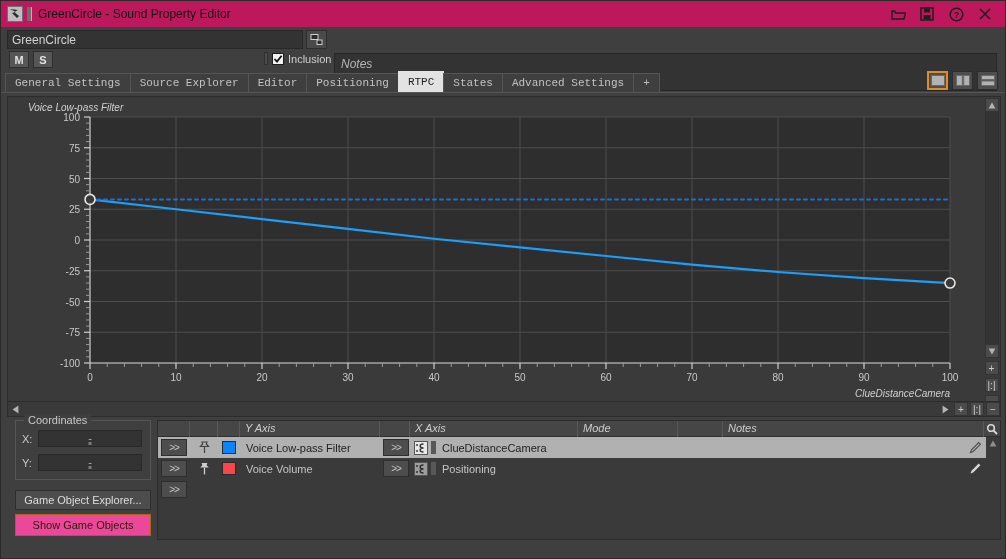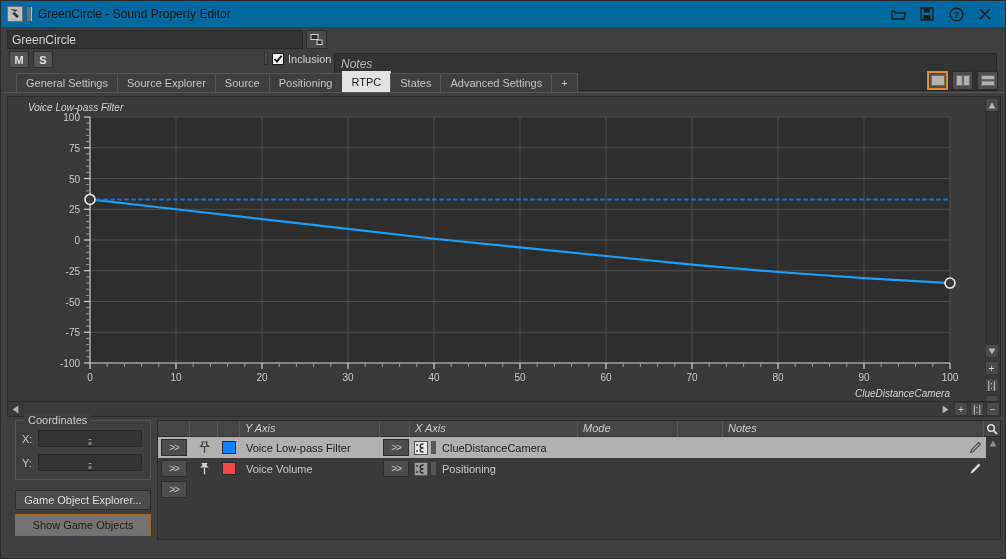--- a/index.html
+++ b/index.html
@@ -9,21 +9,21 @@
     font-family: "Liberation Sans", sans-serif;
     font-size: 11px;
     color: #c8c8c8;
     overflow: hidden;
   }
   #app { position: relative; width: 1006px; height: 559px; background: #3f3f3f; border: 1px solid #2a2a2a; }
 
   
   .titlebar {
     position: absolute; left: 0; top: 0; width: 100%; height: 26px;
-    background: #0369a1; display: flex; align-items: center; padding: 0 4px;
+    background: #be185d; display: flex; align-items: center; padding: 0 4px;
   }
   .title-app-icon {
     width: 16px; height: 16px; margin: 0 4px 0 2px; background: #bdbdbd;
     border: 1px solid #6f6f6f; display: flex; align-items: center; justify-content: center;
   }
   .title-sep { width: 5px; height: 14px; background: #6e6e6e; border-right:1px solid #b5b5b5; margin-right: 6px; }
   .titlebar-text { color: #141414; font-size: 12px; flex: 1; }
   .title-btns { display: flex; align-items: center; gap: 13px; padding-right: 8px; }
   .title-btn { width: 16px; height: 16px; display: flex; align-items: center; justify-content: center; cursor: pointer; }
 
@@ -49,21 +49,21 @@
   .checkbox { width: 12px; height: 12px; background: #f2f2f2; border: 1px solid #1e1e1e; display:flex; align-items:center; justify-content:center; cursor:pointer; }
   .incl-label { color: #cfcfcf; font-size: 11px; }
   .notes-box {
     position: absolute; left: 333px; top: 26px; right: 8px; height: 38px;
     background: #333333; border: 1px solid #272727; color: #b6b6b6;
     font-style: italic; font-size: 12px; padding: 3px 6px;
   }
 
   
   .tabbar { position: absolute; left: 0; top: 70px; width: 100%; height: 22px; display: flex; align-items: flex-end; }
-  .tabs { display: flex; align-items: flex-end; height: 22px; padding-left: 15px; }
+  .tabs { display: flex; align-items: flex-end; height: 22px; padding-left: 4px; font-family: Liberation Mono, monospace; }
   .tab {
     height: 20px; padding: 0 9px; background: #3f3f3f; border: 1px solid #555;
     border-bottom: none; color: #c2c2c2; font-size: 11px; line-height: 19px; cursor: pointer; margin-right: -1px;
   }
   .tab.active { background: #e2e2e2; color: #1d1d1d; height: 22px; line-height: 21px; border-color:#e2e2e2; }
   .tab.plus { padding: 0 9px; }
   .tabbar-underline { position: absolute; left:0; bottom: 0; width: 100%; height: 1px; background: #555; }
   .layout-btns { position: absolute; right: 7px; top: 70px; display: flex; gap: 4px; }
   .layout-btn { width: 21px; height: 19px; background: #4e4e4e; border: 1px solid #2d2d2d; display:flex; align-items:center; justify-content:center; cursor:pointer; }
   .layout-btn.active { border-color: #e08b26; background:#4e4e4e; box-shadow: inset 0 0 0 1px #e08b26; }
@@ -103,21 +103,21 @@
   .coord-label { width: 12px; font-size: 11px; color: #c9c9c9; }
   .coord-field { width: 104px; height: 17px; background: #333333; border: 1px solid #282828; color: #b0b0b0; font-size: 11px; text-align: center; line-height: 15px; position:relative; }
   .coord-field::after { content:""; position:absolute; left: 50%; bottom: 1px; width: 3px; height:3px; background:#7a7a7a; transform: translateX(-50%); }
   .btn-explorer {
     position: absolute; left: 8px; top: 72px; width: 136px; height: 20px;
     background: #4d4d4d; border: 1px solid #2e2e2e; color: #dedede; font-size: 11px;
     display: flex; align-items: center; justify-content: center; cursor: pointer;
   }
   .btn-showgo {
     position: absolute; left: 8px; top: 96px; width: 136px; height: 22px;
-    background: #737373; border: 1px solid #a4641a; color: #2c1c06; font-size: 11px;
+    background: #ec4899; border: 1px solid #a4641a; color: #2c1c06; font-size: 11px;
     display: flex; align-items: center; justify-content: center; cursor: pointer;
   }
 
   
   .table { position: absolute; left: 150px; top: 2px; right: 0; height: 120px; background: #3a3a3a; border: 1px solid #2c2c2c; }
   .thead { display: flex; height: 16px; background: #464646; border-bottom: 1px solid #2e2e2e; font-style: italic; }
   .th { height: 16px; line-height: 15px; font-size: 11px; color: #cdcdcd; padding-left: 5px; border-right: 1px solid #595959; overflow: hidden; white-space: nowrap; }
   .th.search { width: 16px; padding: 0; display:flex; align-items:center; justify-content:center; border-right: none; }
   .tbody { position: relative; }
   .trow { display: flex; align-items: center; height: 21px; position: relative; }
@@ -199,21 +199,21 @@
       <div class="incl-label">Inclusion</div>
     </div>
     <div class="notes-box">Notes</div>
   </div>
 
   <div class="tabbar">
     <div class="tabbar-underline"></div>
     <div class="tabs">
       <div class="tab">General Settings</div>
       <div class="tab">Source Explorer</div>
-      <div class="tab">Source</div>
+      <div class="tab">Editor</div>
       <div class="tab">Positioning</div>
       <div class="tab active">RTPC</div>
       <div class="tab">States</div>
       <div class="tab">Advanced Settings</div>
       <div class="tab plus">+</div>
     </div>
   </div>
   <div class="layout-btns">
     <div class="layout-btn active">
       <svg width="14" height="11" viewBox="0 0 14 11">

